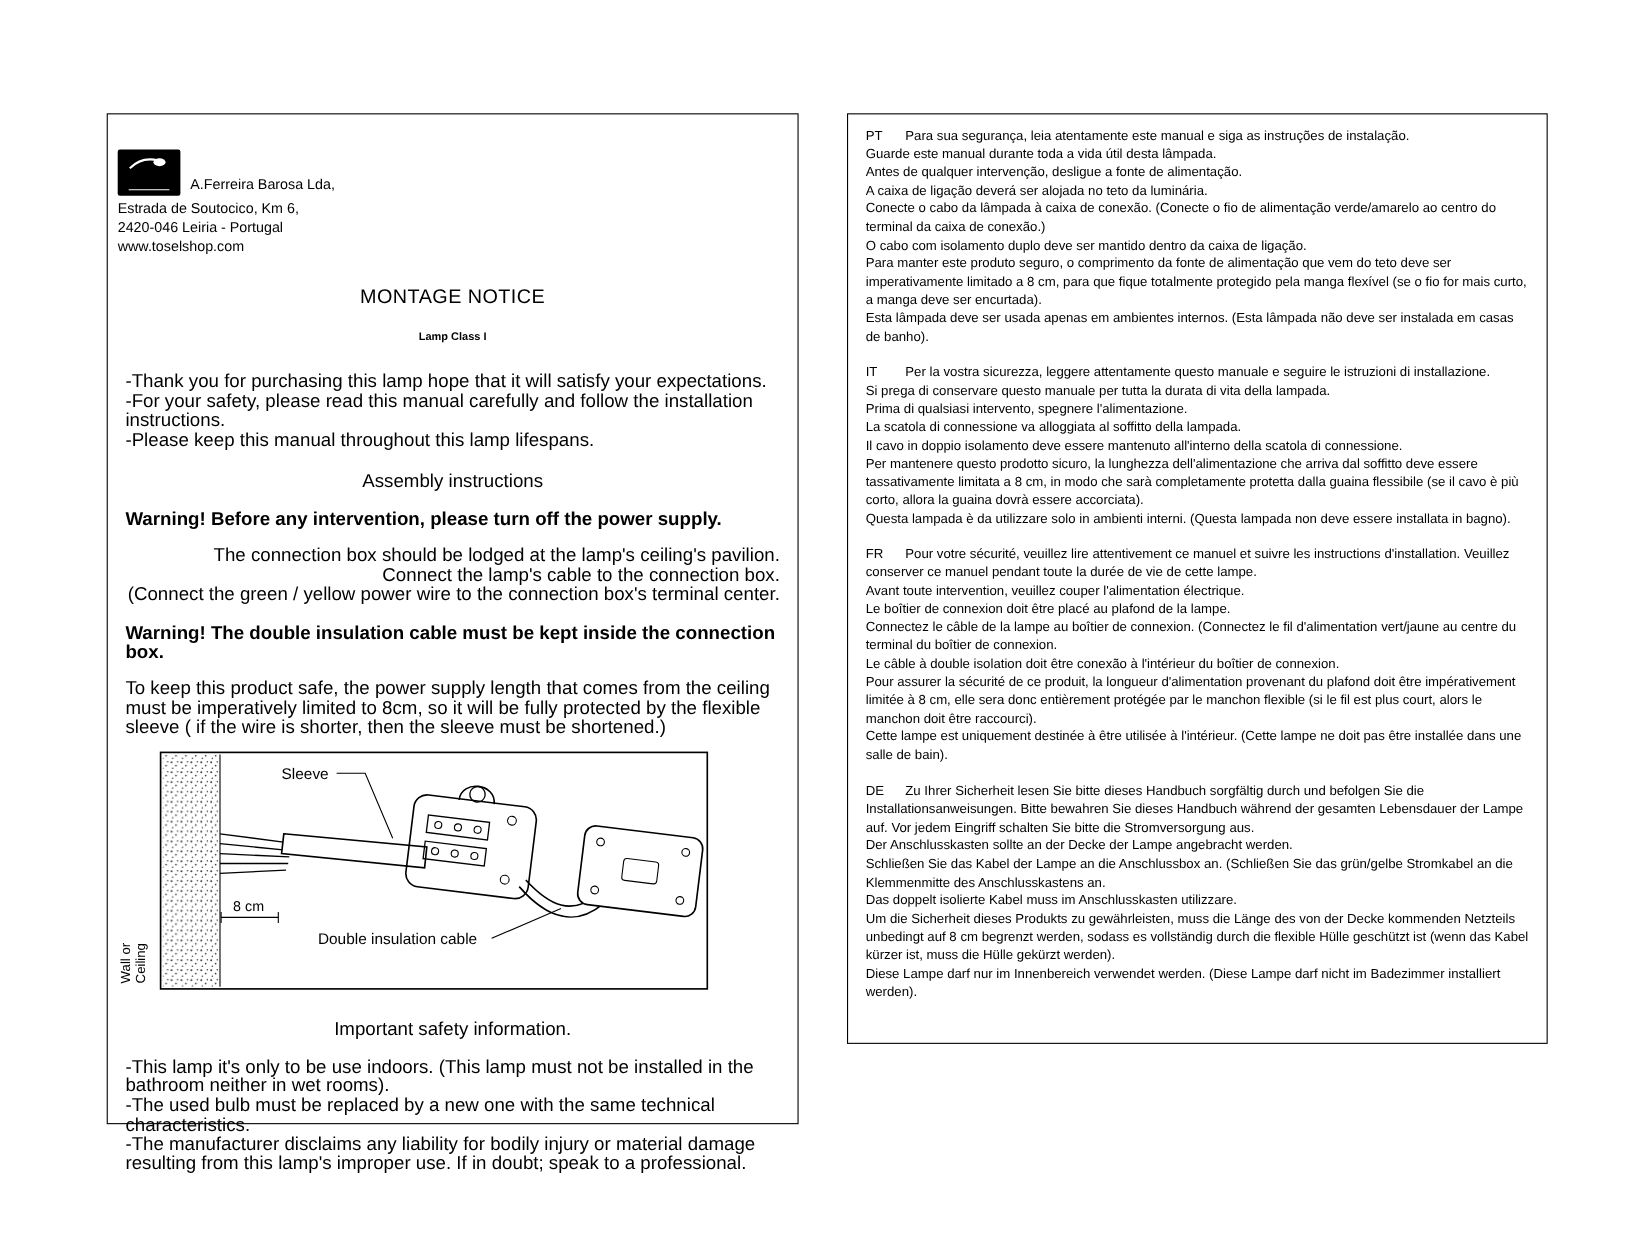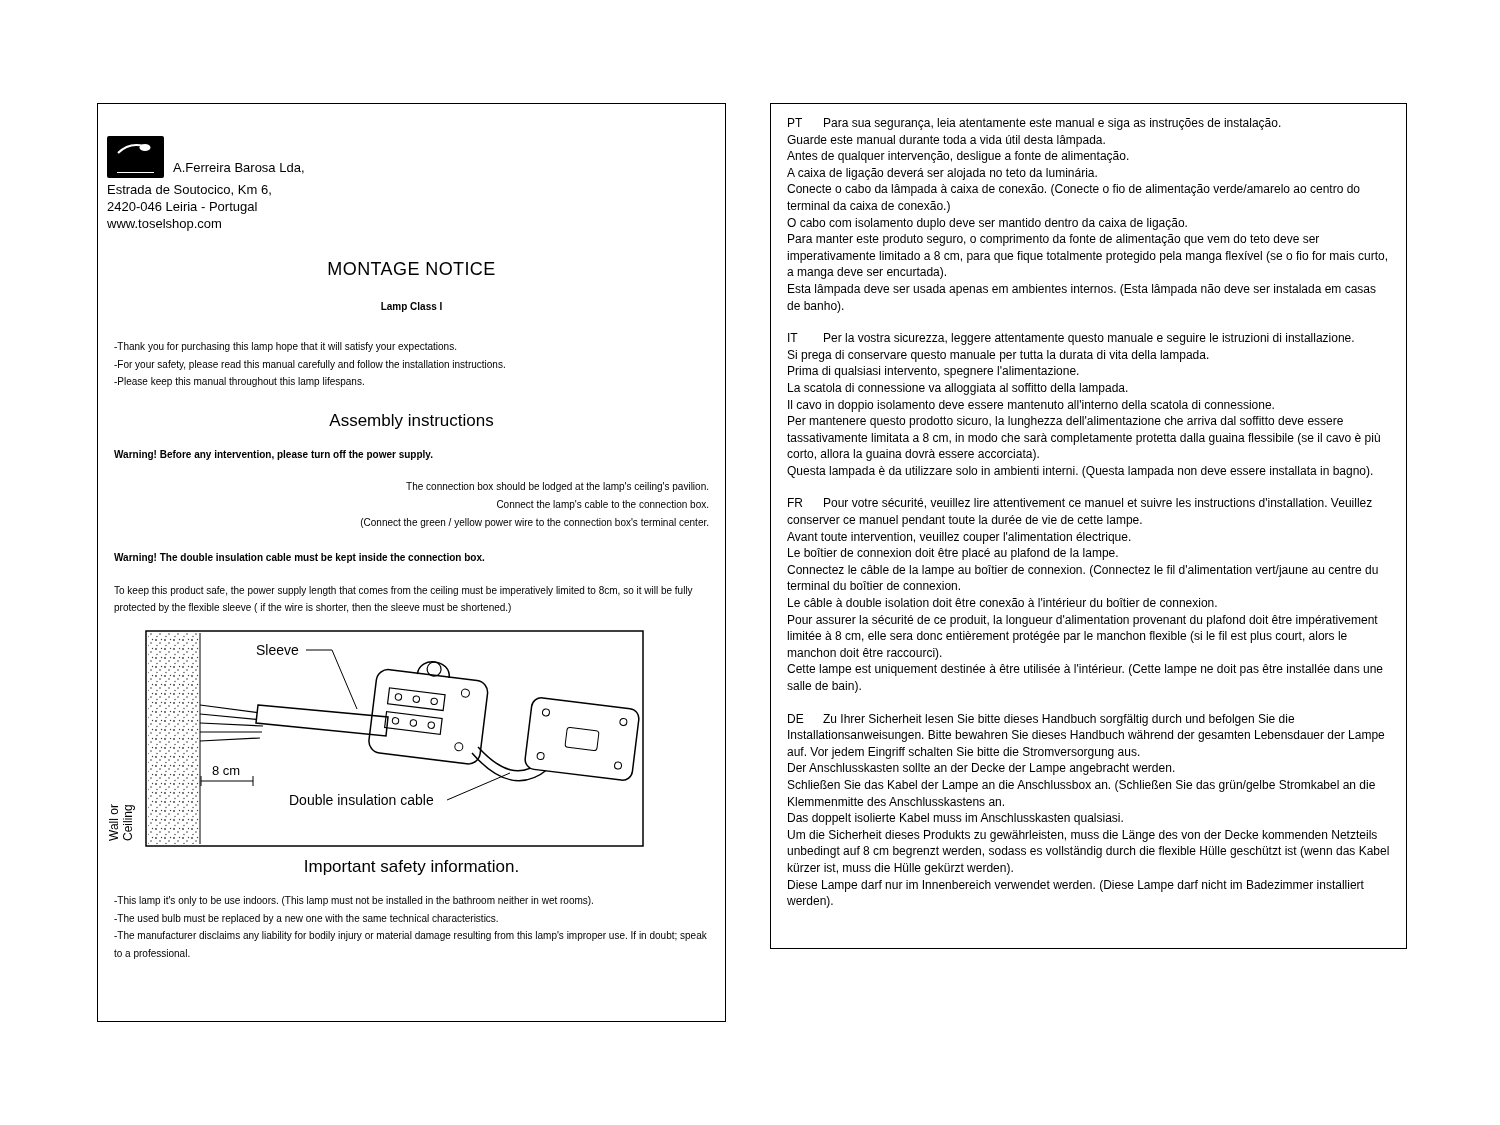--- a/index.html
+++ b/index.html
@@ -16,29 +16,29 @@
                padding:11px 15px 0 16px; font-size:12px; line-height:16.6px; }
 
   
   .lb-header { padding:13px 0 0 9px; font-size:13px; line-height:17px; }
   .logo-row { display:flex; align-items:flex-end; gap:9px; margin-bottom:3px; }
   .logo { width:57px; height:42px; background:#000; border-radius:2px;
           display:flex; align-items:center; justify-content:center;margin-top:19px; }
   .company-name { padding-bottom:2px; }
   .doc-title { text-align:center; font-size:18px; letter-spacing:0.4px; margin-top:27px; }
   .doc-subtitle { text-align:center; font-size:10px; font-weight:bold; margin-top:21px; }
-  .text-block { padding:0 16px; font-size:10px; line-height:17.6px; }
+  .text-block { padding:0 16px; font-size:17px; line-height:17.6px; }
   .intro { margin-top:26px; }
   .section-heading { text-align:center; font-size:17px; margin-top:20px; }
   .warning { font-weight:bold; margin-top:15px; }
   .warn2 { margin-top:18px; }
   .instr { margin-top:15px;text-align:right; }
   .sleeve-par { margin-top:15px; }
   .diagram { display:block; margin:12px 0 0 2px; }
-  .safety-head { margin-top:8px; }
+  .safety-head { margin-top:24px; }
   .safety-block { margin-top:15px; }
 
   
   .t-section { margin-bottom:16px; }
   .t-line { }
   .lang { display:inline-block; width:36px; }
 
   svg text { font-family:"Liberation Sans", sans-serif; fill:#000; }
 </style>
 </head>
@@ -193,18 +193,18 @@
     <div class="t-line">Connectez le câble de la lampe au boîtier de connexion. (Connectez le fil d'alimentation vert/jaune au centre du terminal du boîtier de connexion.</div>
     <div class="t-line">Le câble à double isolation doit être conexão à l'intérieur du boîtier de connexion.</div>
     <div class="t-line">Pour assurer la sécurité de ce produit, la longueur d'alimentation provenant du plafond doit être impérativement limitée à 8 cm, elle sera donc entièrement protégée par le manchon flexible (si le fil est plus court, alors le manchon doit être raccourci).</div>
     <div class="t-line">Cette lampe est uniquement destinée à être utilisée à l'intérieur. (Cette lampe ne doit pas être installée dans une salle de bain).</div>
   </div>
 
   <div class="t-section">
     <div class="t-line"><span class="lang">DE</span><span>Zu Ihrer Sicherheit lesen Sie bitte dieses Handbuch sorgfältig durch und befolgen Sie die Installationsanweisungen. Bitte bewahren Sie dieses Handbuch während der gesamten Lebensdauer der Lampe auf. Vor jedem Eingriff schalten Sie bitte die Stromversorgung aus.</span></div>
     <div class="t-line">Der Anschlusskasten sollte an der Decke der Lampe angebracht werden.</div>
     <div class="t-line">Schließen Sie das Kabel der Lampe an die Anschlussbox an. (Schließen Sie das grün/gelbe Stromkabel an die Klemmenmitte des Anschlusskastens an.</div>
-    <div class="t-line">Das doppelt isolierte Kabel muss im Anschlusskasten qualsiasi.</div>
+    <div class="t-line">Das doppelt isolierte Kabel muss im Anschlusskasten utilizzare.</div>
     <div class="t-line">Um die Sicherheit dieses Produkts zu gewährleisten, muss die Länge des von der Decke kommenden Netzteils unbedingt auf 8 cm begrenzt werden, sodass es vollständig durch die flexible Hülle geschützt ist (wenn das Kabel kürzer ist, muss die Hülle gekürzt werden).</div>
     <div class="t-line">Diese Lampe darf nur im Innenbereich verwendet werden. (Diese Lampe darf nicht im Badezimmer installiert werden).</div>
   </div>
 
 </div>
 
 </body></html>

